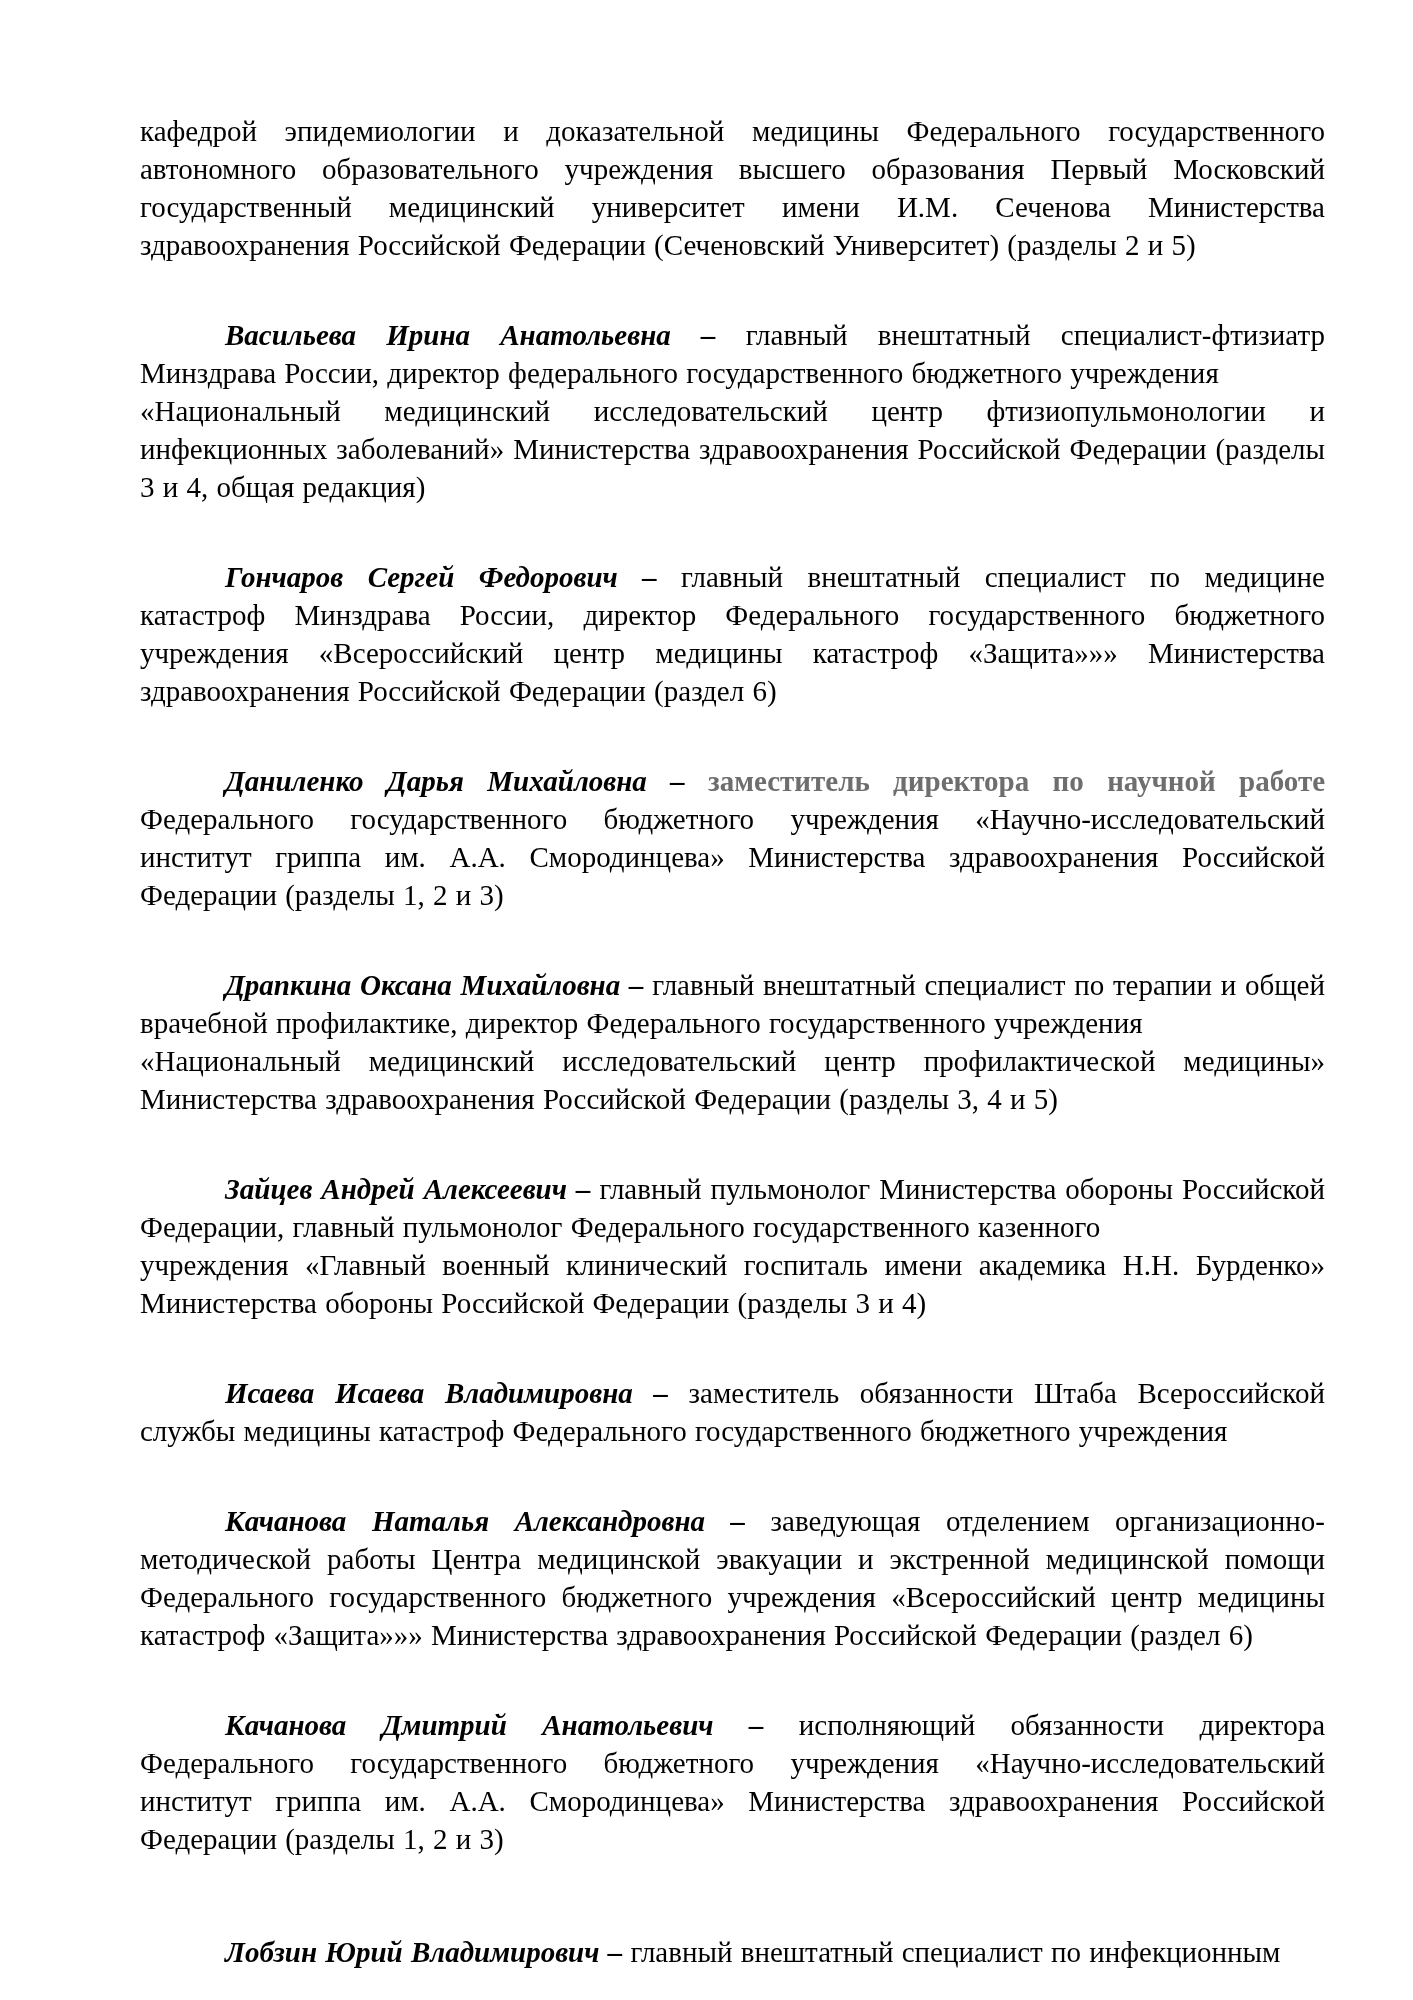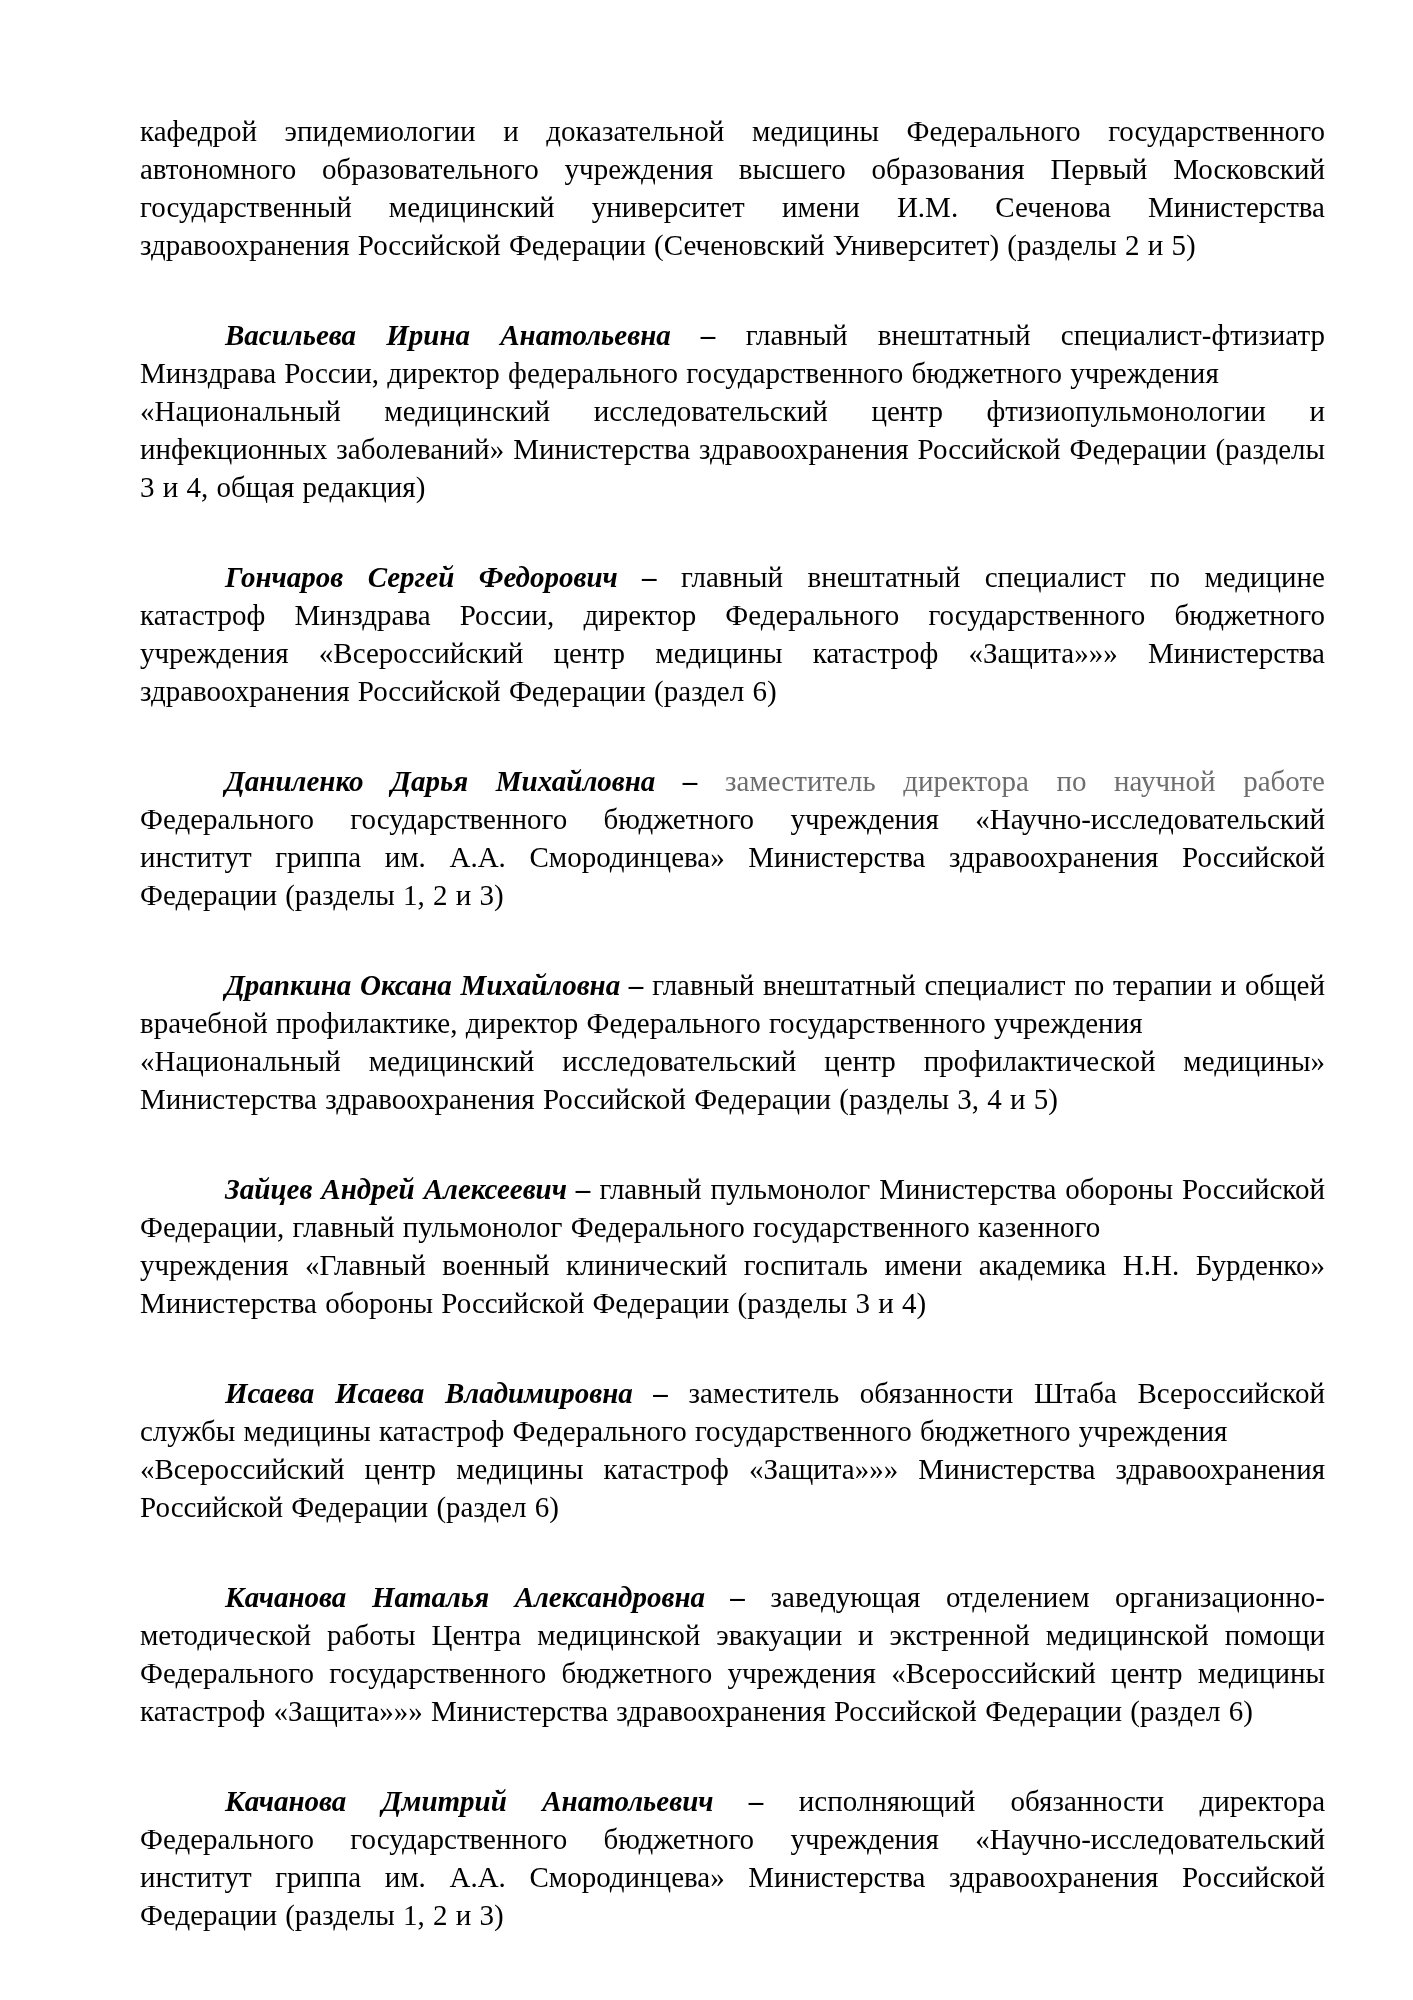--- a/index.html
+++ b/index.html
@@ -33,31 +33,31 @@
     word-spacing: 1px;
   }
   .para + .para { margin-top: 52px; }
   .para.gap-large { margin-top: 75px; }
   .para.indent { text-indent: 85px; }
   .seg-name {
     font-weight: bold;
     font-style: italic;
   }
   .seg-normal { font-weight: normal; }
-  .seg-gray { color: var(--muted-color, #6e6e6e); }
+  .seg-gray { color: var(--muted-color, #6e6e6e); font-weight: bold; }
 </style>
 </head>
 <body style="--bg-color: #ffffff; --text-color: #000000; --muted-color: #6e6e6e;">
 
 <div class="page">
   <div class="content">
       <p class="para"><span class="seg-normal">кафедрой эпидемиологии и доказательной медицины Федерального государственного автономного образовательного учреждения высшего образования Первый Московский государственный медицинский университет имени И.М. Сеченова Министерства здравоохранения Российской Федерации (Сеченовский Университет) (разделы 2 и 5)</span></p>
       <p class="para indent"><span class="seg-name">Васильева Ирина Анатольевна –</span><span class="seg-normal"> главный внештатный специалист-фтизиатр Минздрава России, директор федерального государственного бюджетного учреждения</span><br><span class="seg-normal">«Национальный медицинский исследовательский центр фтизиопульмонологии и инфекционных заболеваний» Министерства здравоохранения Российской Федерации (разделы 3 и 4, общая редакция)</span></p>
       <p class="para indent"><span class="seg-name">Гончаров Сергей Федорович –</span><span class="seg-normal"> главный внештатный специалист по медицине катастроф Минздрава России, директор Федерального государственного бюджетного учреждения «Всероссийский центр медицины катастроф «Защита»»» Министерства здравоохранения Российской Федерации (раздел 6)</span></p>
       <p class="para indent"><span class="seg-name">Даниленко Дарья Михайловна –</span><span class="seg-gray"> заместитель директора по научной работе</span><span class="seg-normal"> Федерального государственного бюджетного учреждения «Научно-исследовательский институт гриппа им. А.А. Смородинцева» Министерства здравоохранения Российской Федерации (разделы 1, 2 и 3)</span></p>
       <p class="para indent"><span class="seg-name">Драпкина Оксана Михайловна –</span><span class="seg-normal"> главный внештатный специалист по терапии и общей врачебной профилактике, директор Федерального государственного учреждения</span><br><span class="seg-normal">«Национальный медицинский исследовательский центр профилактической медицины» Министерства здравоохранения Российской Федерации (разделы 3, 4 и 5)</span></p>
       <p class="para indent"><span class="seg-name">Зайцев Андрей Алексеевич –</span><span class="seg-normal"> главный пульмонолог Министерства обороны Российской Федерации, главный пульмонолог Федерального государственного казенного</span><br><span class="seg-normal">учреждения «Главный военный клинический госпиталь имени академика Н.Н. Бурденко» Министерства обороны Российской Федерации (разделы 3 и 4)</span></p>
-      <p class="para indent"><span class="seg-name">Исаева Исаева Владимировна –</span><span class="seg-normal"> заместитель обязанности Штаба Всероссийской службы медицины катастроф Федерального государственного бюджетного учреждения</span><br><span class="seg-normal">«Всероссийский центр медицины катастроф «Защита»»» Министерства здравоохранения Российской Федерации (раздел 6)</span></p>
+      <p class="para indent"><span class="seg-name">Исаева Исаева Владимировна –</span><span class="seg-normal"> заместитель обязанности Штаба Всероссийской службы медицины катастроф Федерального государственного бюджетного учреждения</span><br></p>
       <p class="para indent"><span class="seg-name">Качанова Наталья Александровна –</span><span class="seg-normal"> заведующая отделением организационно-методической работы Центра медицинской эвакуации и экстренной медицинской помощи Федерального государственного бюджетного учреждения «Всероссийский центр медицины катастроф «Защита»»» Министерства здравоохранения Российской Федерации (раздел 6)</span></p>
       <p class="para indent"><span class="seg-name">Качанова Дмитрий Анатольевич –</span><span class="seg-normal"> исполняющий обязанности директора Федерального государственного бюджетного учреждения «Научно-исследовательский институт гриппа им. А.А. Смородинцева» Министерства здравоохранения Российской Федерации (разделы 1, 2 и 3)</span></p>
       <p class="para indent gap-large"><span class="seg-name">Лобзин Юрий Владимирович –</span><span class="seg-normal"> главный внештатный специалист по инфекционным</span></p>
     </div>
 </div>
 
 </body></html>

